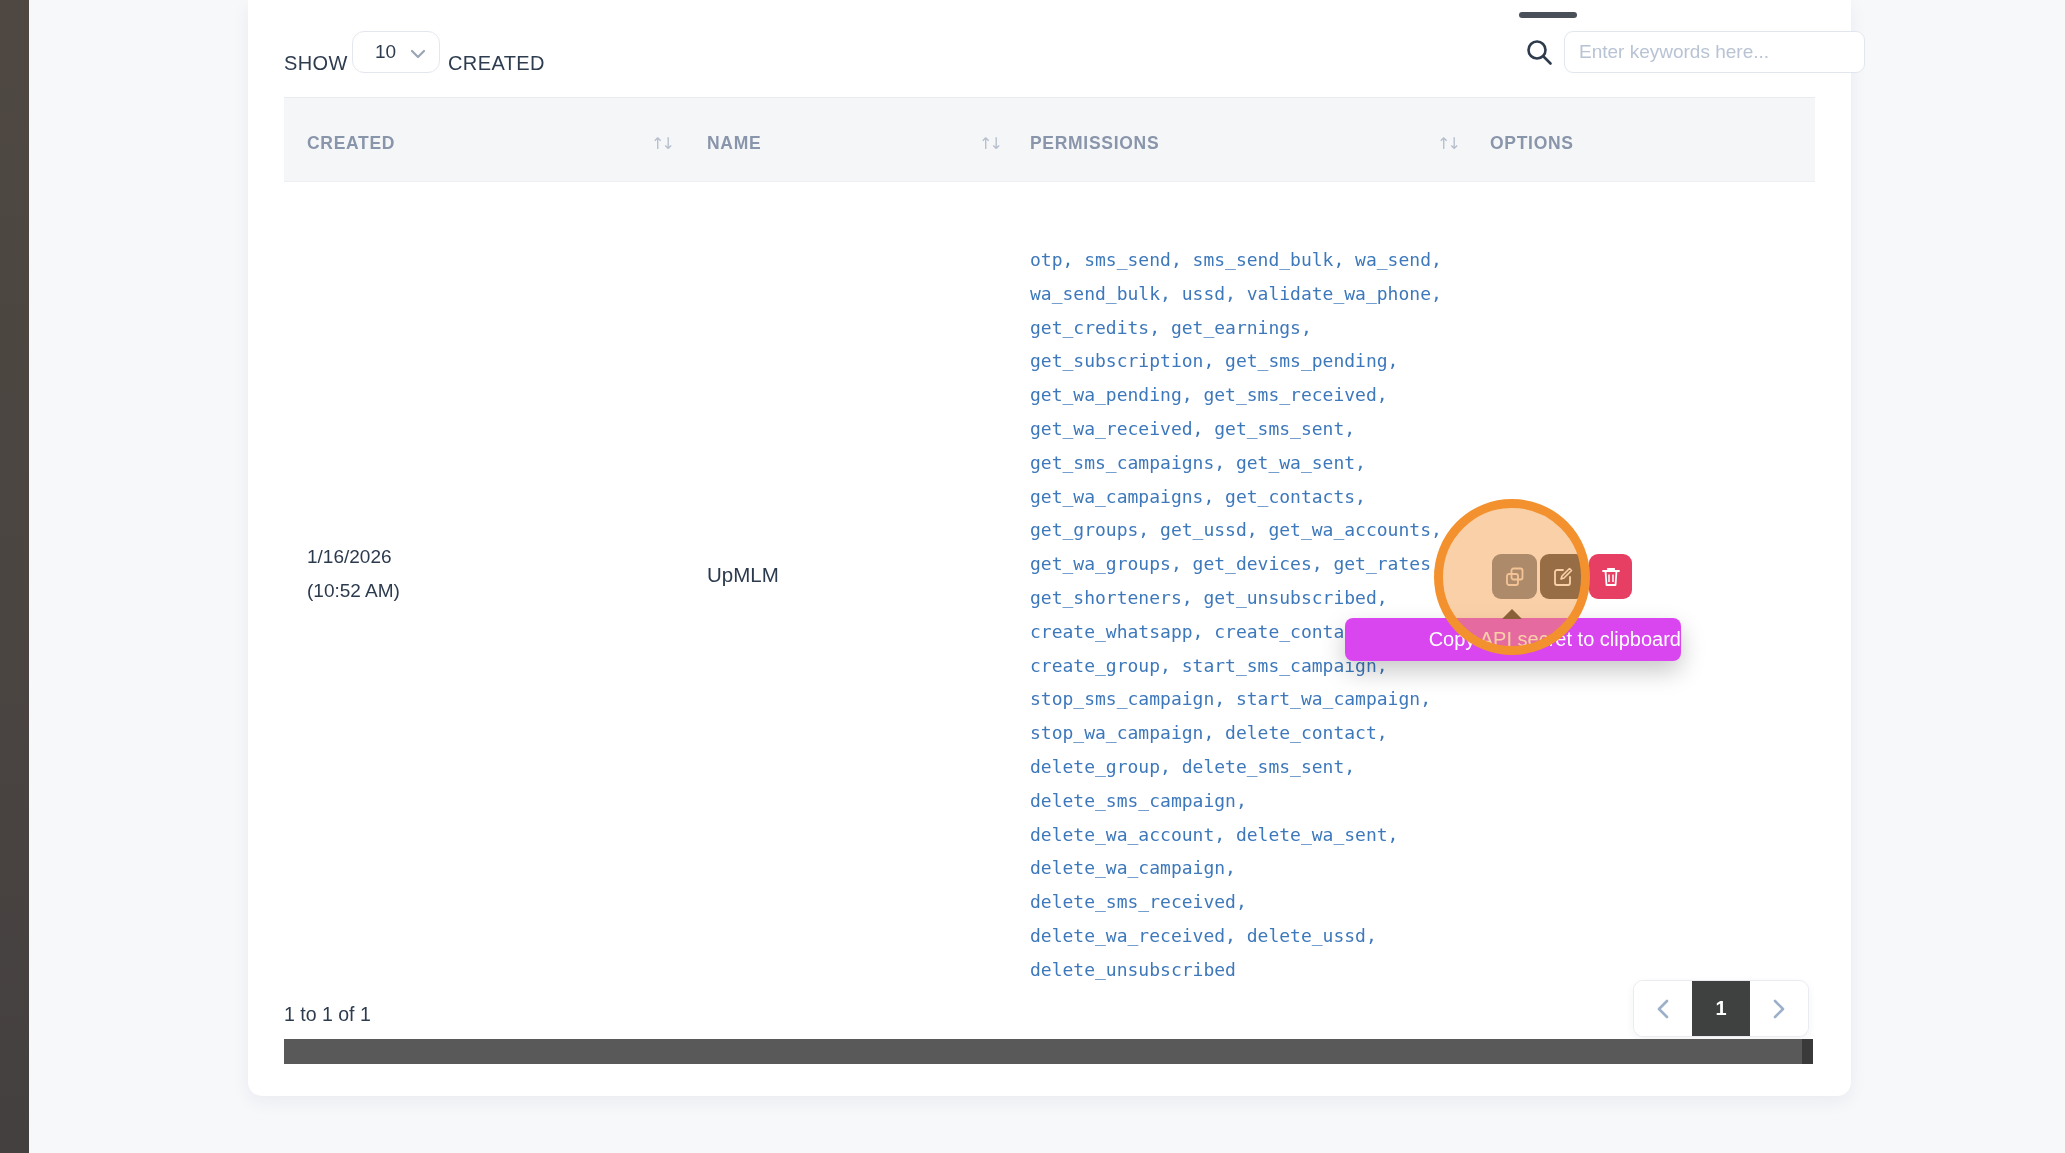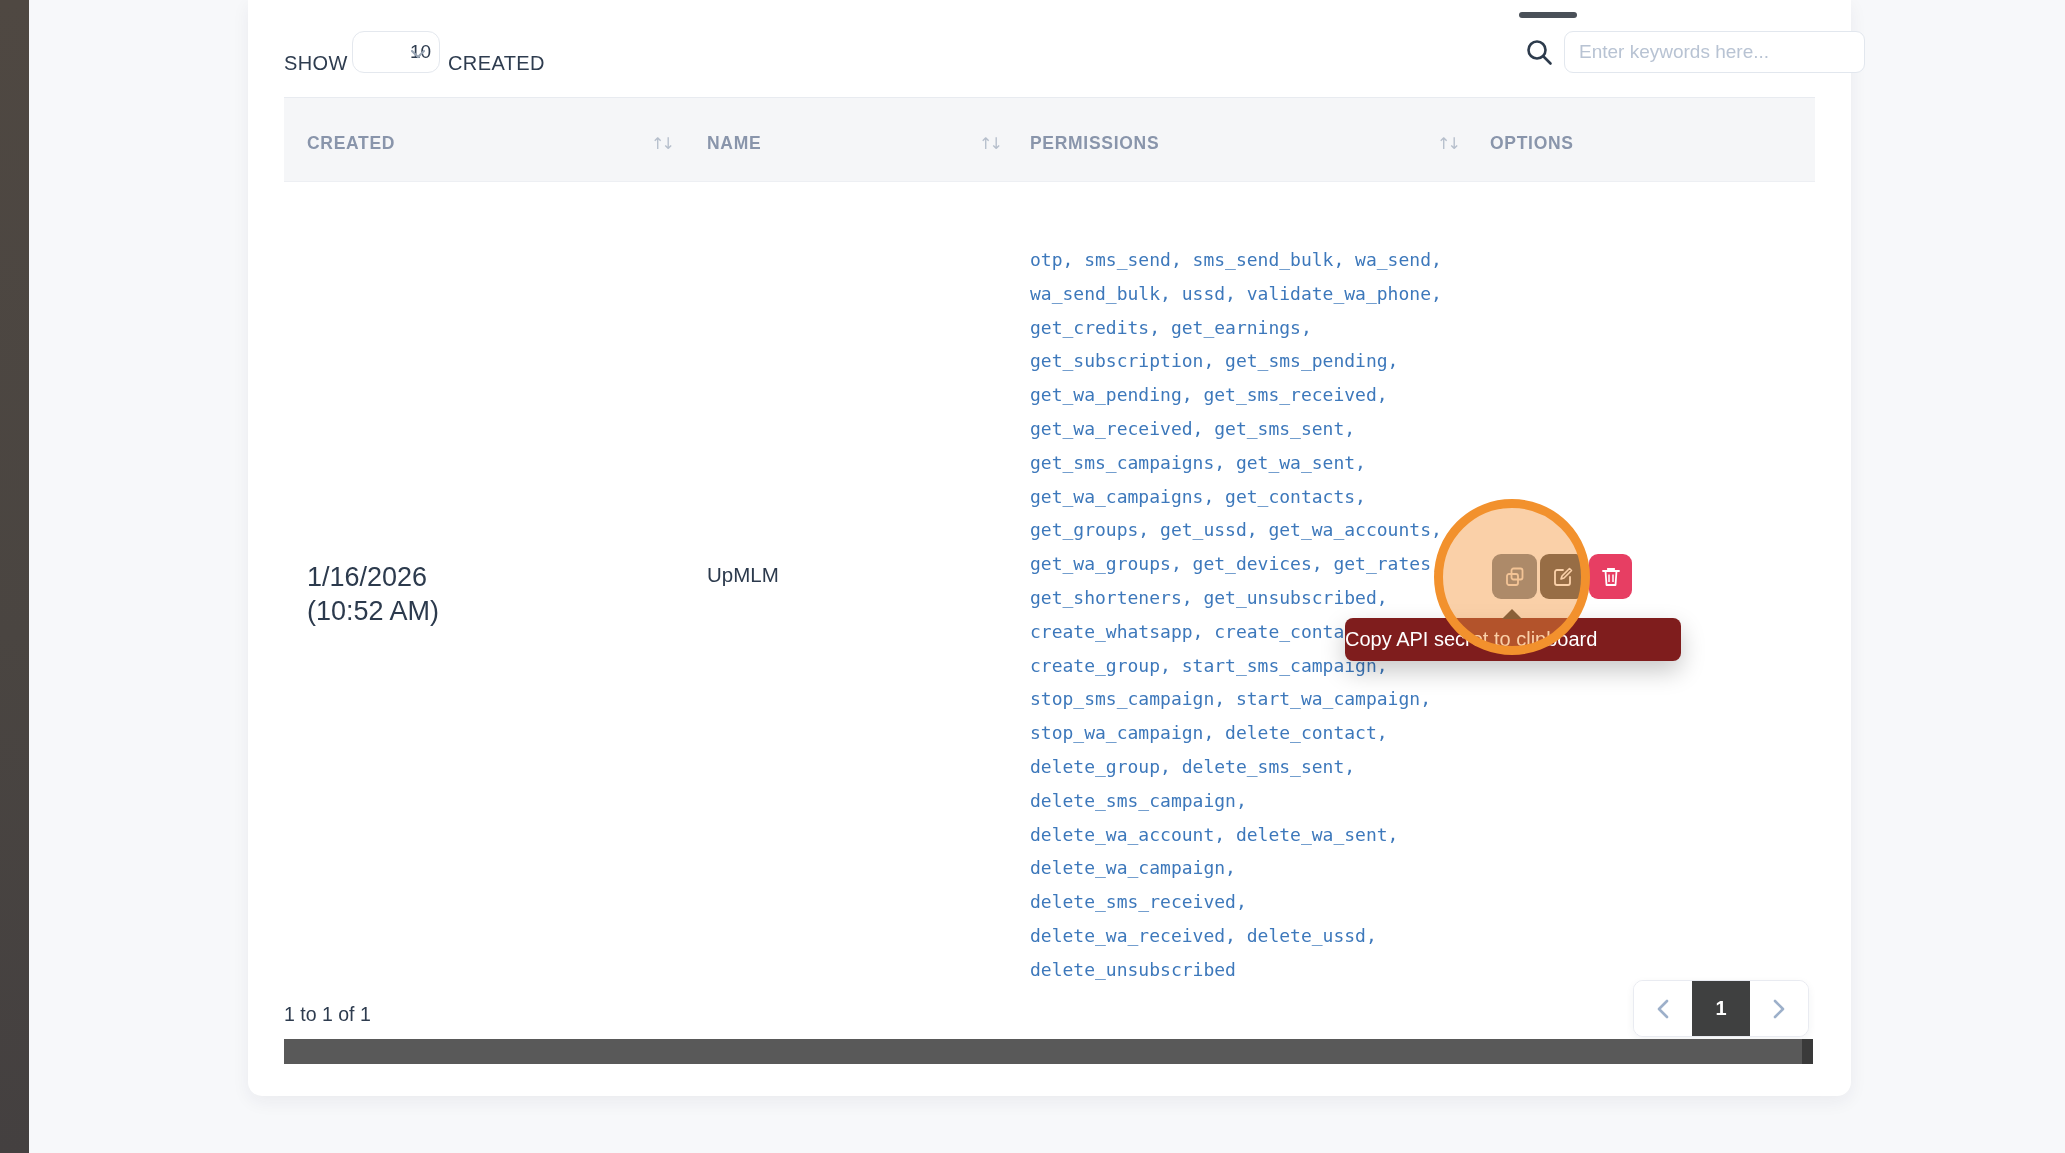--- a/index.html
+++ b/index.html
@@ -22,21 +22,21 @@
 
   
   .cutoff { left: 1519px; top: 12px; width: 58px; height: 6px; background: #4a5058; border-radius: 3px; }
 
   
   .show-label, .entries-label { top: 52px; font-size: 20px; letter-spacing: 0.4px; color: #2e3c4f; }
   .show-label { left: 284px; }
   .entries-label { left: 448px; }
   .entries-select { left: 352px; top: 31px; width: 88px; height: 42px;
     border: 1.6px solid #e4e8ee; border-radius: 12px; background: #fff;
-    display: flex; align-items: center; cursor: pointer; padding-left: 35px; }
+    display: flex; align-items: center; cursor: pointer; }
   .entries-select .val { margin-left: 22px; font-size: 19px; color: #2e3c4f; }
   .entries-select svg { position: absolute; right: 13px; top: 17px; }
 
   .search-icon { left: 1524px; top: 37px; width: 30px; height: 30px; }
   .search-input { left: 1564px; top: 31px; width: 301px; height: 42px;
     border: 1.6px solid #e2e7ee; border-radius: 9px; background: #fff;
     padding: 0 14px; font-size: 19px; color: #2e3c4f; outline: none;
     font-family: "Liberation Sans", sans-serif; }
   .search-input::placeholder { color: #b8c3d3; }
 
@@ -44,39 +44,39 @@
   .thead { left: 284px; top: 97px; width: 1531px; height: 85px; background: #f5f6f8;
     border-top: 1.5px solid #e8ebf0; border-bottom: 1px solid #edeff3; }
   .th { position: absolute; top: 133px; font-size: 17.5px; font-weight: 700;
     letter-spacing: 0.7px; color: #8995ab; cursor: pointer; }
   .th.c1 { left: 307px; } .th.c2 { left: 707px; } .th.c3 { left: 1030px; } .th.c4 { left: 1490px; cursor: default; text-align: center; }
   .sort { position: absolute; top: 134px; font-size: 16px; color: #b6bfcc;
     letter-spacing: -3px; cursor: pointer; font-family: "DejaVu Sans", sans-serif; }
   .sort.s1 { left: 651px; } .sort.s2 { left: 979px; } .sort.s3 { left: 1437px; }
 
   
-  .cell-created { left: 307px; top: 540px; font-size: 27px; line-height: 34px; color: #2c3a4d; margin-top: 20px; }
+  .cell-created { left: 307px; top: 540px; font-size: 19px; line-height: 34px; color: #2c3a4d; }
   .cell-created span { display: block; }
   .cell-name { left: 707px; top: 563px; font-size: 20.5px; color: #2c3a4d; }
   .cell-perms { left: 1030px; top: 205px; width: 450px;
     font-family: "DejaVu Sans Mono", monospace; font-size: 18px; line-height: 33.8px;
     color: #3d78bb; white-space: pre-line; margin-top: 38px; }
 
   
   .btn { position: absolute; top: 554px; width: 45px; height: 45px; border: none;
     border-radius: 9px; display: flex; align-items: center; justify-content: center;
     cursor: pointer; z-index: 2; }
   .btn-copy { left: 1492px; background: #73808d; }
   .btn-edit { left: 1540px; background: #4c4c4c; }
   .btn-delete { left: 1589px; width: 43px; background: #e73e63; }
 
   
-  .tooltip { left: 1345px; top: 618px; width: 336px; height: 43px; background: #7f1d1d;
+  .tooltip { left: 1345px; top: 618px; width: 336px; height: 43px; background: #d946ef;
     border-radius: 8px; color: #ffffff; font-size: 20px; display: flex; align-items: center;
-    justify-content: flex-start; z-index: 3; box-shadow: 0 10px 24px rgba(0,0,0,0.22); }
+    justify-content: flex-end; z-index: 3; box-shadow: 0 10px 24px rgba(0,0,0,0.22); }
   .tooltip .arrow { position: absolute; top: -9px; left: 157px; width: 0; height: 0;
     border-left: 10px solid transparent; border-right: 10px solid transparent;
     border-bottom: 10px solid #333333; }
 
   
   .highlight-circle { left: 1434px; top: 499px; width: 156px; height: 156px;
     border: 9px solid #f2912d; background: rgba(243,151,62,0.45); border-radius: 50%;
     z-index: 4; pointer-events: none; }
 
   

